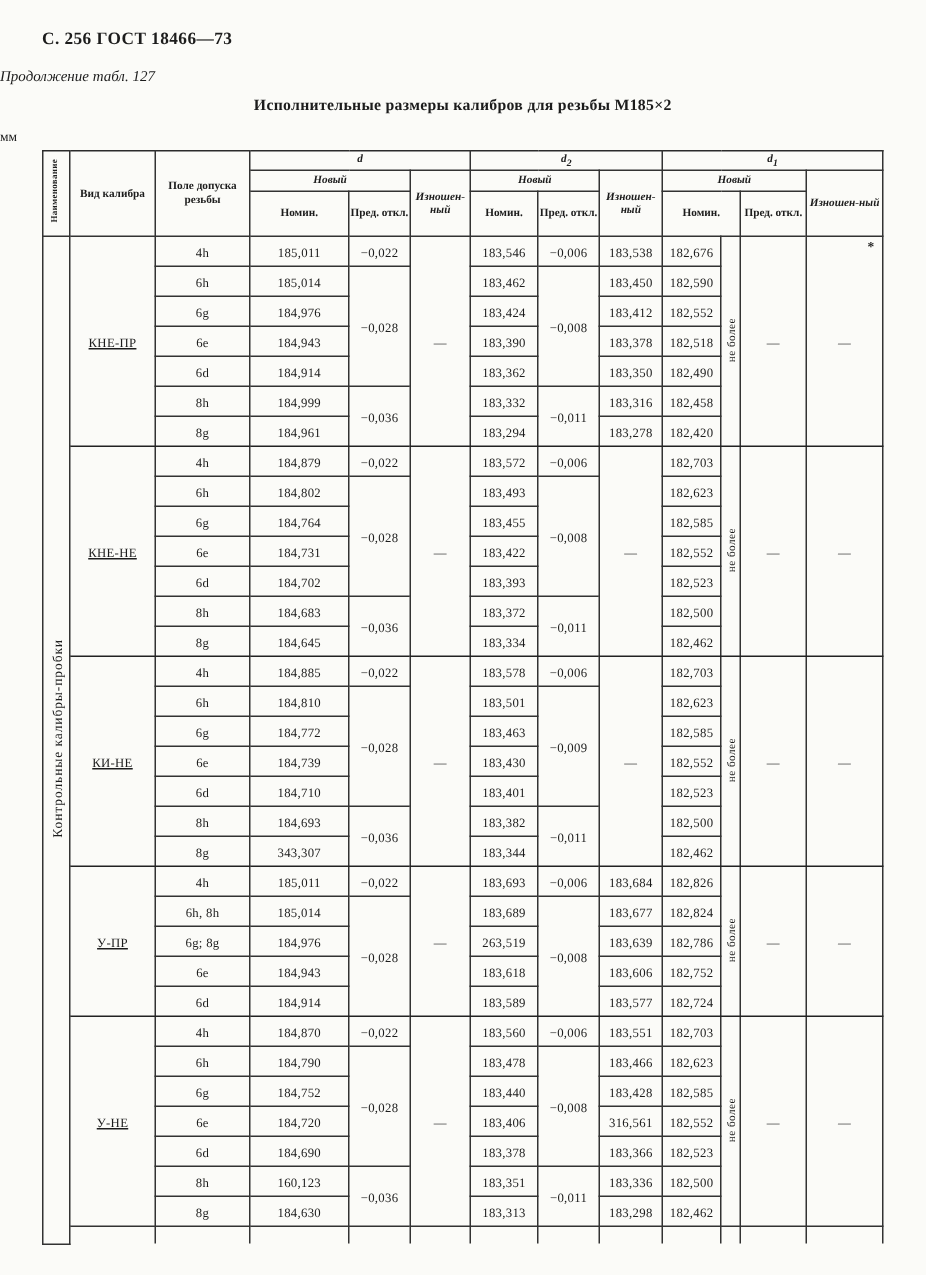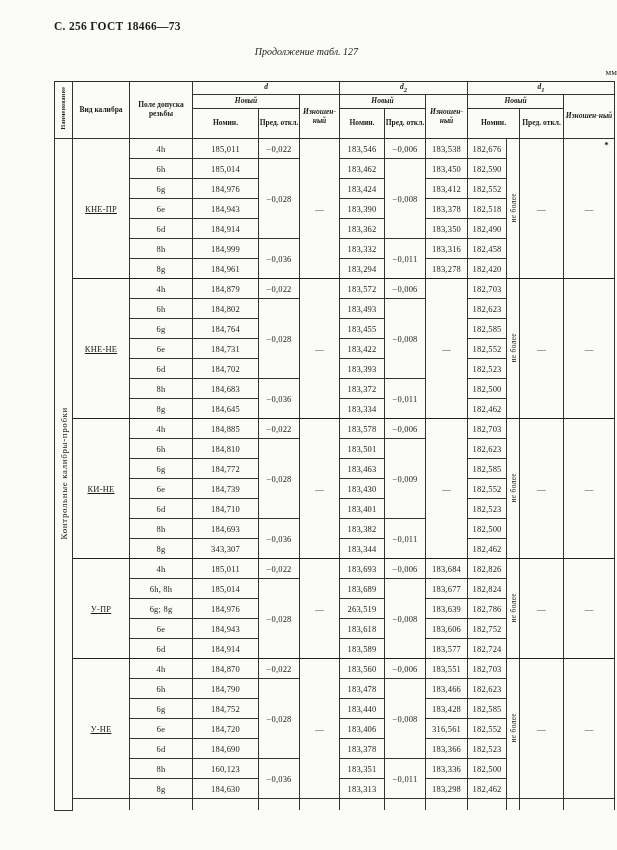--- a/index.html
+++ b/index.html
@@ -1,25 +1,25 @@
 <!DOCTYPE html>
 <html><head>
 <meta charset="utf-8">
 <style>
   html,body { margin:0; padding:0; }
   body {
     width:617px; height:850px; background:#fbfbf8; color:#1c1c1c;
     font-family:"Liberation Serif","DejaVu Serif",serif;
     position:relative; overflow:hidden;
   }
-  .page { padding-top:20px;padding-left:26px; }
+  .page { padding-top:20px; }
   .head-left { margin-left:28px; font-size:11.5px; font-weight:bold; letter-spacing:.3px; }
-  .continuation { text-align:center; margin:14px 30px 0 0; font-size:10px; font-style:italic; }
+  .continuation { text-align:left; margin:14px 30px 0 0; font-size:10px; font-style:italic; }
   .title { text-align:center; margin-top:8px; font-size:10.5px; font-weight:bold; letter-spacing:.2px; }
-  .unit { text-align:right; margin:10px 0 4px 0; font-size:9px; }
+  .unit { text-align:left; margin:10px 0 4px 0; font-size:9px; }
 
   table.tbl { border-collapse:collapse; table-layout:fixed; width:560px; margin-left:28px; }
   .tbl th, .tbl td { border:1px solid #333; padding:0; text-align:center; vertical-align:middle; overflow:hidden; }
   .tbl thead tr:first-child th { border-top:1.6px solid #2b2b2b; }
   .tbl thead th { font-size:7.5px; font-weight:bold; line-height:1.15; }
   .tbl thead tr.r1 { height:13px; }
   .tbl thead tr.r2 { height:14px;font-style:italic; }
   .tbl thead tr.r3 { height:30px; }
   .dim { font-style:italic; font-size:9.5px; font-weight:bold; }
   .dim sub { font-size:6.5px; font-style:italic; }
@@ -36,20 +36,21 @@
   .aster { position:relative; }
   .aster .star { position:absolute; top:1px; right:5px; font-size:9px; font-weight:bold; }
   tr.dangle td { height:11px; border-bottom:none !important; }
 </style>
 </head>
 <body>
 
 <div class="page">
   <div class="head-left">С. 256 ГОСТ 18466—73</div>
   <div class="continuation">Продолжение табл. 127</div>
+  <div class="title">Исполнительные размеры калибров для резьбы М185×2</div>
   <div class="unit">мм</div>
 
   <table class="tbl">
     <colgroup>
       <col style="width:18px">
         <col style="width:57px">
         <col style="width:63px">
       <col style="width:66px">
         <col style="width:41px">
         <col style="width:40px">

